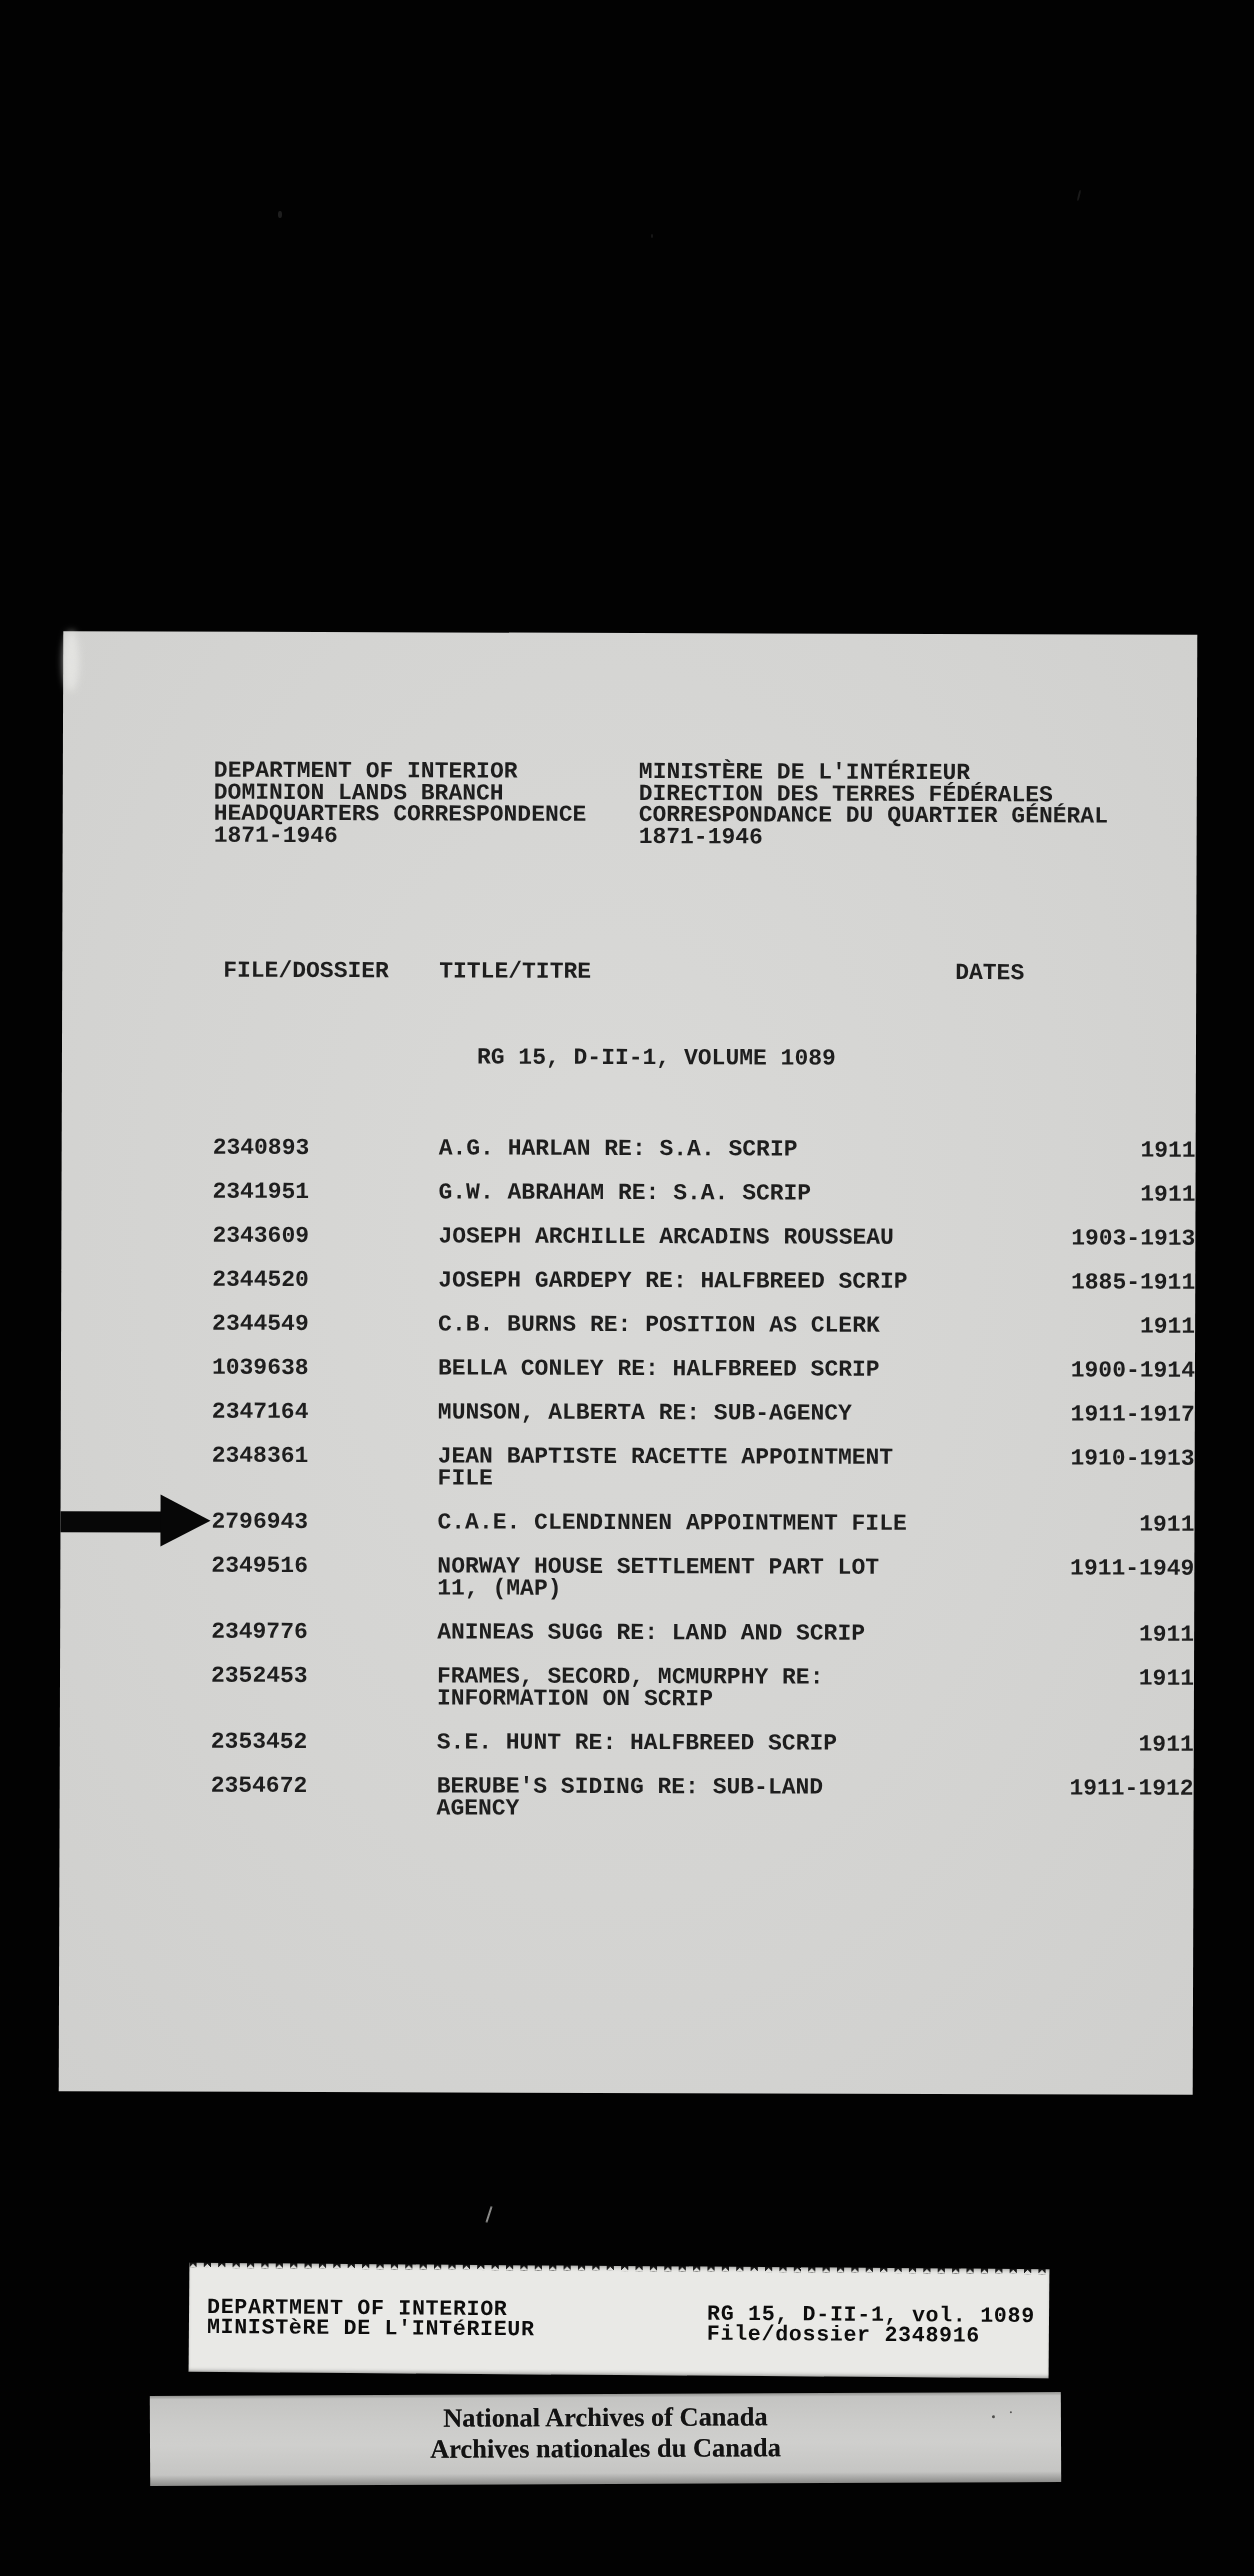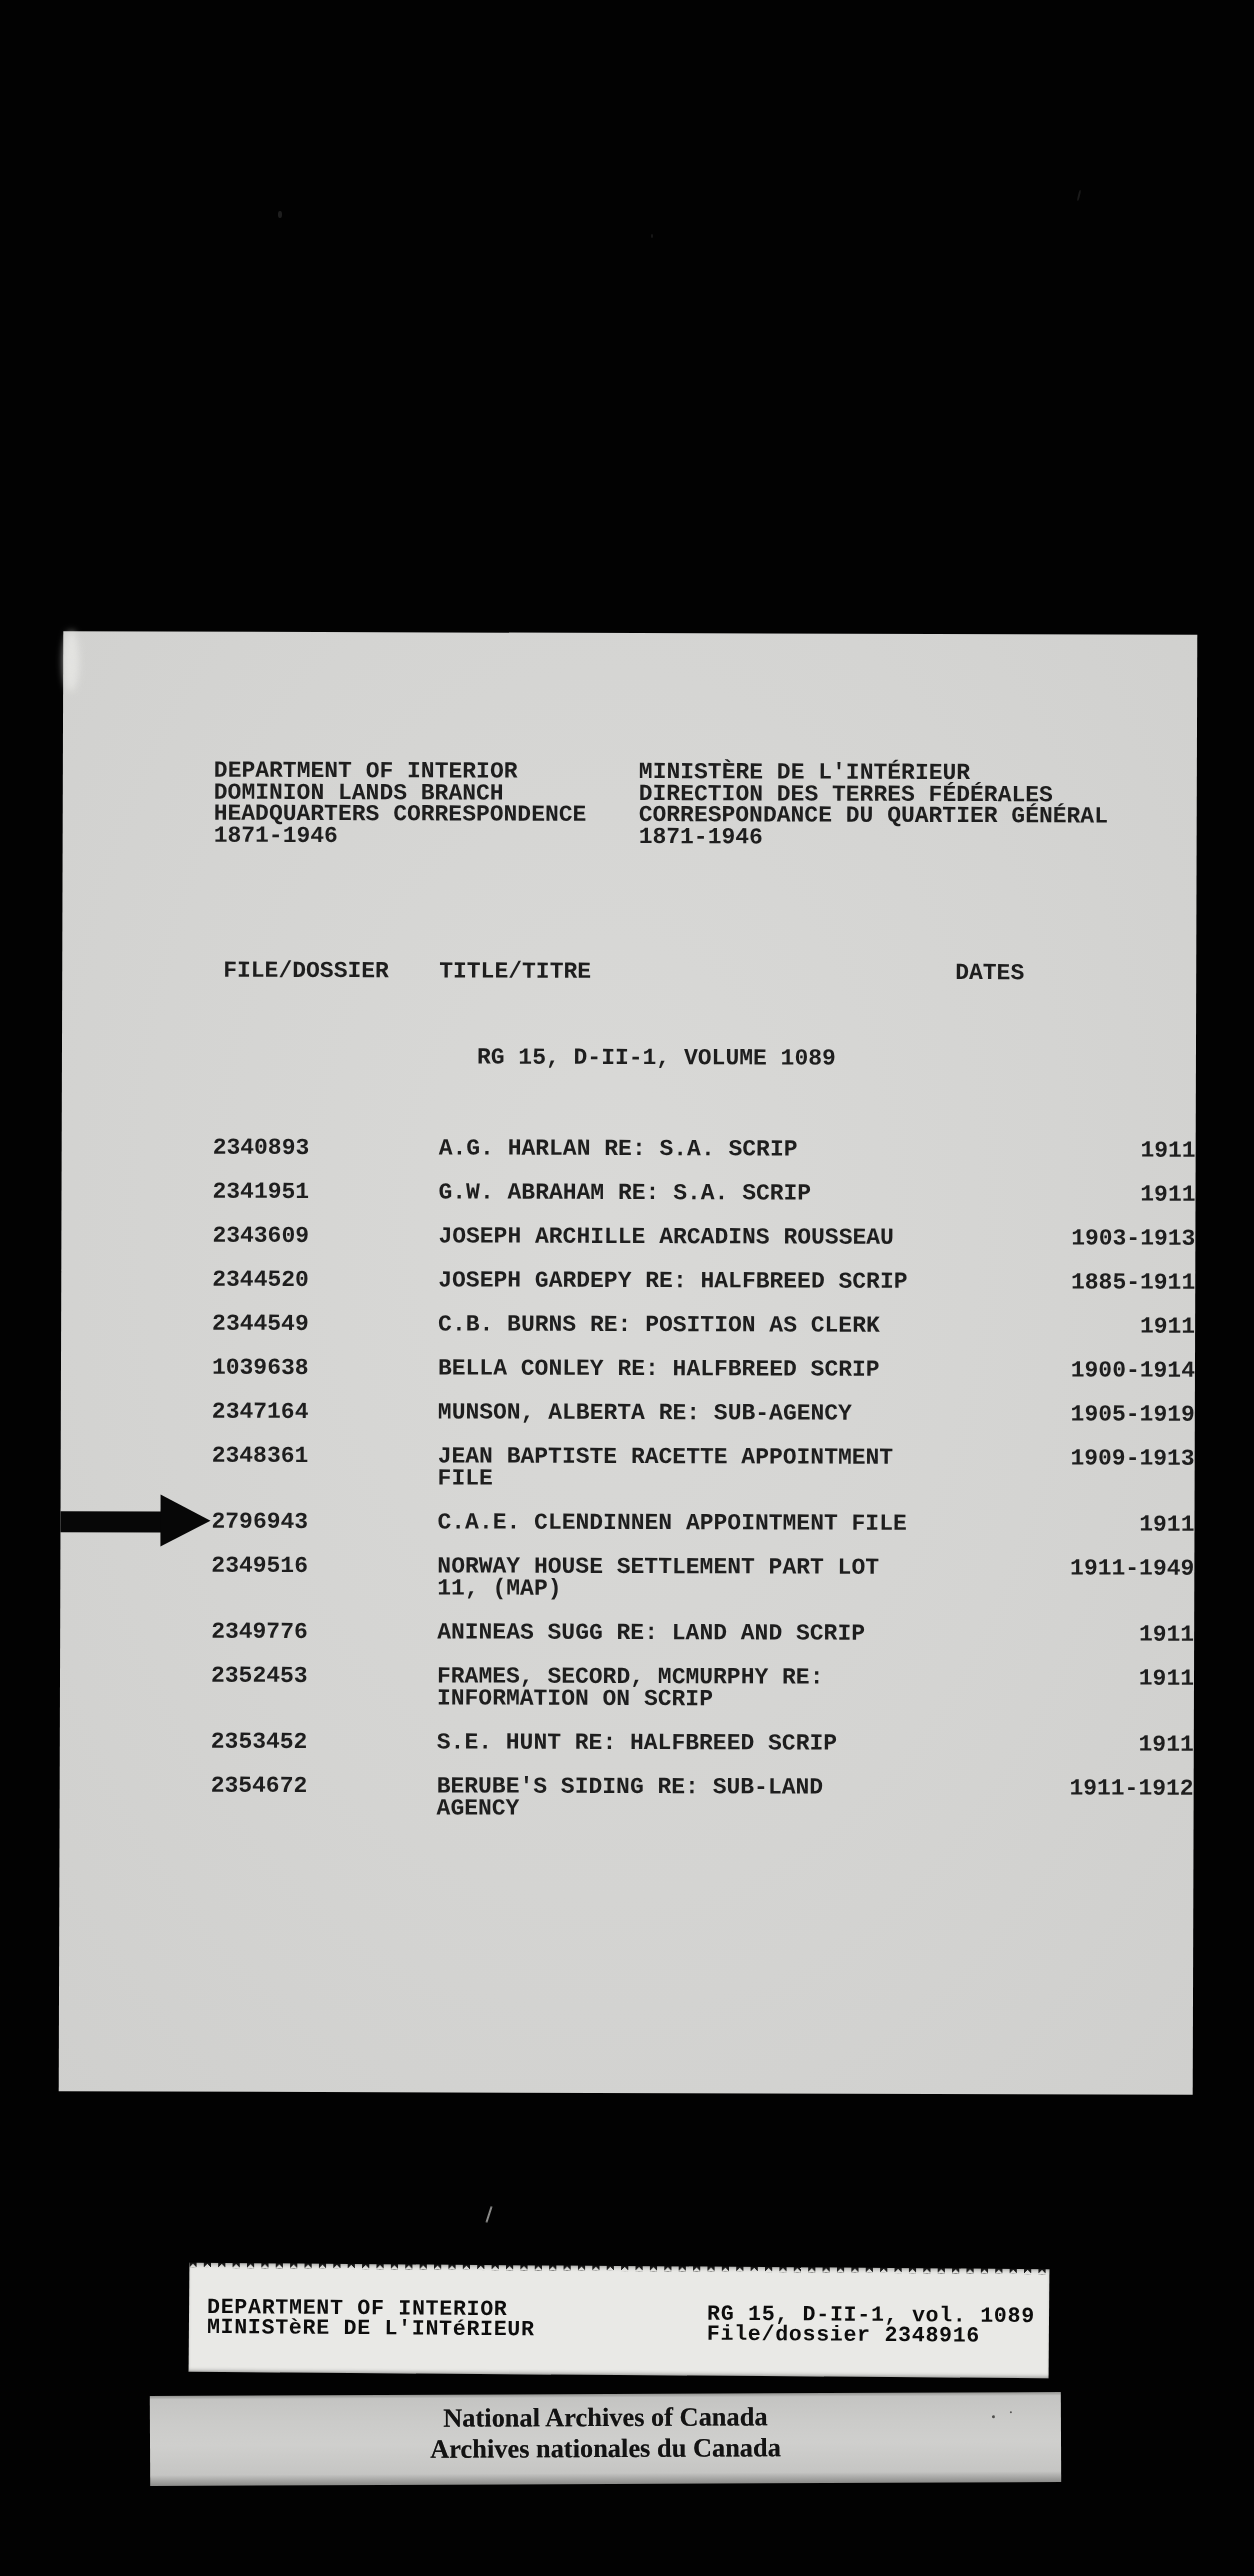--- a/index.html
+++ b/index.html
@@ -147,29 +147,29 @@
 
     <span class="cell-file">1039638</span>
     <span class="cell-title">BELLA CONLEY RE: HALFBREED SCRIP</span>
     <span class="cell-dates">1900-1914</span>
   </div>
 
   <div class="row">
 
     <span class="cell-file">2347164</span>
     <span class="cell-title">MUNSON, ALBERTA RE: SUB-AGENCY</span>
-    <span class="cell-dates">1905-1919</span>
+    <span class="cell-dates">1911-1917</span>
   </div>
 
   <div class="row">
 
     <span class="cell-file">2348361</span>
     <span class="cell-title">JEAN BAPTISTE RACETTE APPOINTMENT
 FILE</span>
-    <span class="cell-dates">1909-1913</span>
+    <span class="cell-dates">1910-1913</span>
   </div>
 
   <div class="row marked">
     <div class="arrow-marker">
       <div class="arrow-tail"></div>
       <div class="arrow-head"></div>
     </div>
     <span class="cell-file">2796943</span>
     <span class="cell-title">C.A.E. CLENDINNEN APPOINTMENT FILE</span>
     <span class="cell-dates">1911</span>

